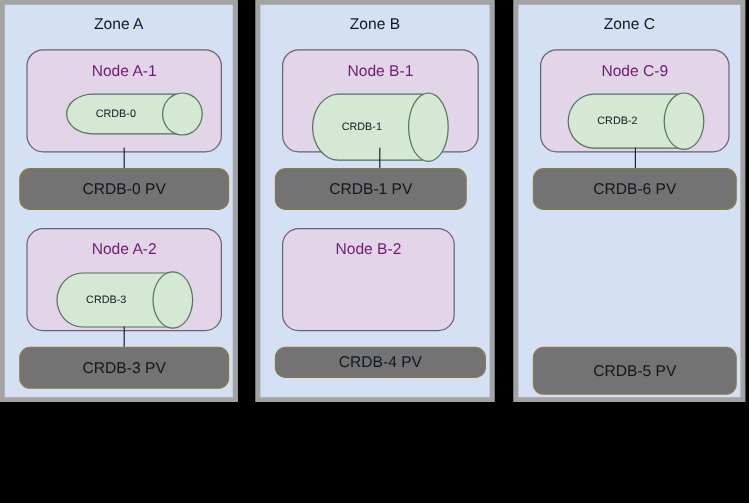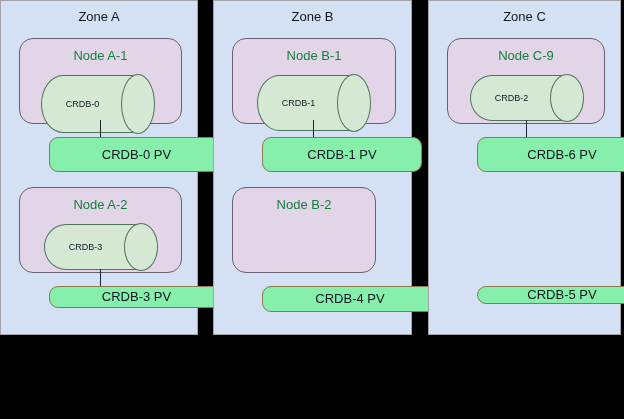--- a/index.html
+++ b/index.html
@@ -19,21 +19,21 @@
     position: absolute;
     left: 0; top: 0;
     width: 624px;
     height: 419px;
     background: #000000;
   }
 
   .zone {
     position: absolute;
     background: #d4e1f4;
-    border: 1px solid #a3a3a3;
+    border: 4px solid #a3a3a3;
     box-sizing: border-box;
   }
 
   .zone-title {
     position: absolute;
     left: 0;
     right: 0;
     top: 8px;
     text-align: center;
     font-size: 13px;
@@ -50,21 +50,21 @@
     box-sizing: border-box;
   }
 
   .node-title {
     position: absolute;
     left: 0;
     right: 0;
     top: 9px;
     text-align: center;
     font-size: 13px;
-    color: #15803d;
+    color: #701a75;
     line-height: 16px;
     white-space: nowrap;
   }
 
   
   .cyl {
     position: absolute;
     box-sizing: border-box;
   }
   .cyl-body {
@@ -97,25 +97,24 @@
     transform: translateY(-50%);
     text-align: center;
     font-size: 9px;
     color: #10171f;
     line-height: 11px;
     white-space: nowrap;
   }
 
   .pv {
     position: absolute;
-    background: #86efac;
+    background: #737373;
     border: 1px solid #8a7a4e;
     border-radius: 9px;
     box-sizing: border-box;
-    margin-left: 36px;
   }
   .pv-label {
     position: absolute;
     left: 0;
     right: 0;
     top: 50%;
     transform: translateY(-50%);
     text-align: center;
     font-size: 13px;
     color: #10171f;
@@ -135,21 +134,21 @@
 <div id="canvas">
 
   <div class="zone" style="left:0px; top:0px; width:198px; height:335px;">
     <div class="zone-title">Zone A</div>
 
     <div class="node" style="left:18px; top:37px; width:163px; height:86px;">
       <div class="node-title">Node A-1</div>
 
     </div>
 
-    <div class="cyl" style="left:40px; top:74px; width:113px; height:58px;">
+    <div class="cyl" style="left:51px; top:74px; width:113px; height:34px;">
       <div class="cyl-body"></div>
       <div class="cyl-cap"></div>
       <div class="cyl-label">CRDB-0</div>
     </div>
 
     <div class="connector" style="left:99px; top:119px; height:18px;"></div>
 
     <div class="pv" style="left:12px; top:136px; width:175px; height:35px;">
       <div class="pv-label">CRDB-0 PV</div>
     </div>
@@ -158,21 +157,21 @@
       <div class="node-title">Node A-2</div>
     </div>
     <div class="cyl" style="left:43px; top:223px; width:113px; height:46px;">
       <div class="cyl-body"></div>
       <div class="cyl-cap"></div>
       <div class="cyl-label">CRDB-3</div>
     </div>
 
     <div class="connector" style="left:99px; top:268px; height:18px;"></div>
 
-    <div class="pv" style="left:12px; top:285px; width:175px; height:22px;">
+    <div class="pv" style="left:12px; top:285px; width:175px; height:35px;">
       <div class="pv-label">CRDB-3 PV</div>
     </div>
   </div>
 
   <div class="zone" style="left:213px; top:0px; width:199px; height:335px;">
     <div class="zone-title">Zone B</div>
 
     <div class="node" style="left:18px; top:37px; width:164px; height:86px;">
       <div class="node-title">Node B-1</div>
     </div>
@@ -208,18 +207,18 @@
       <div class="cyl-cap"></div>
       <div class="cyl-label">CRDB-2</div>
     </div>
 
     <div class="connector" style="left:97px; top:119px; height:18px;"></div>
 
     <div class="pv" style="left:12px; top:136px; width:170px; height:35px;">
       <div class="pv-label">CRDB-6 PV</div>
     </div>
 
-    <div class="pv" style="left:12px; top:285px; width:170px; height:18px;">
+    <div class="pv" style="left:12px; top:285px; width:170px; height:40px;">
       <div class="pv-label">CRDB-5 PV</div>
     </div>
   </div>
 
 </div>
 
 </body></html>

